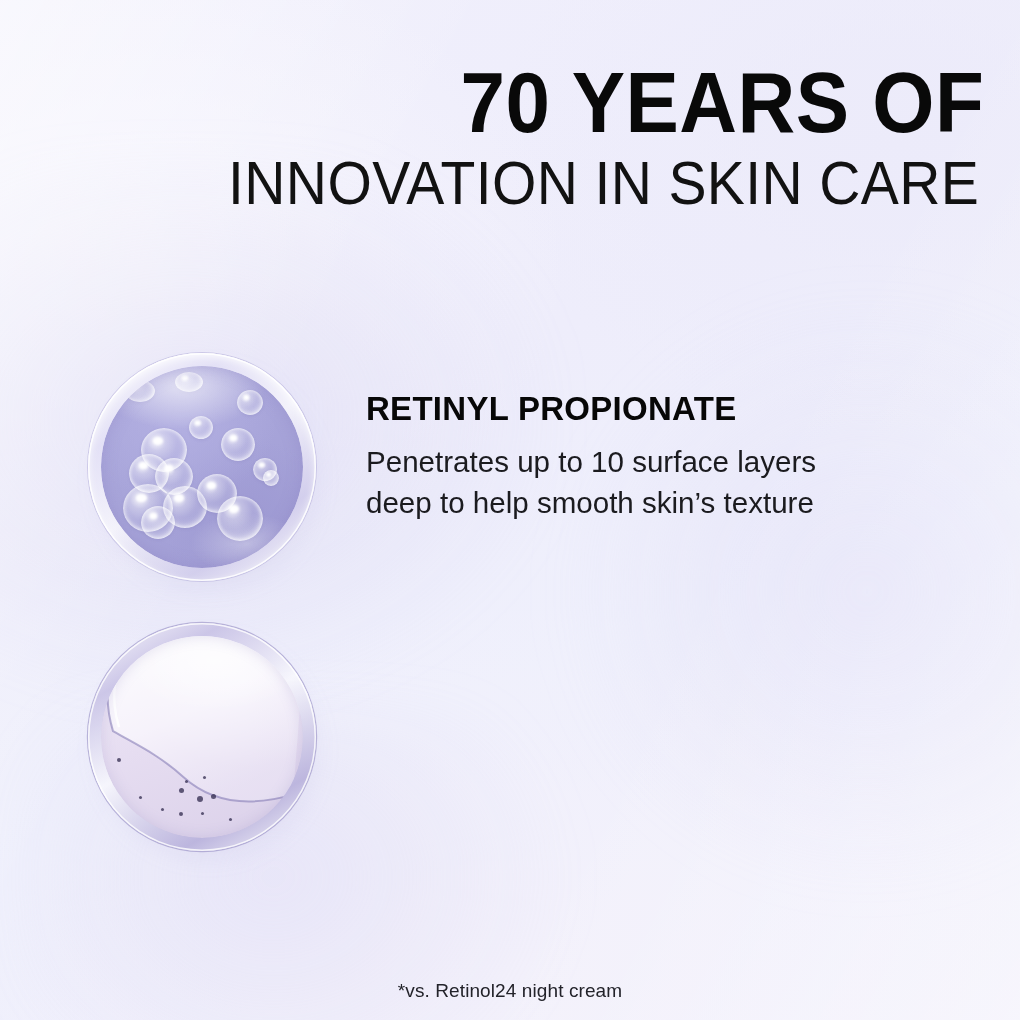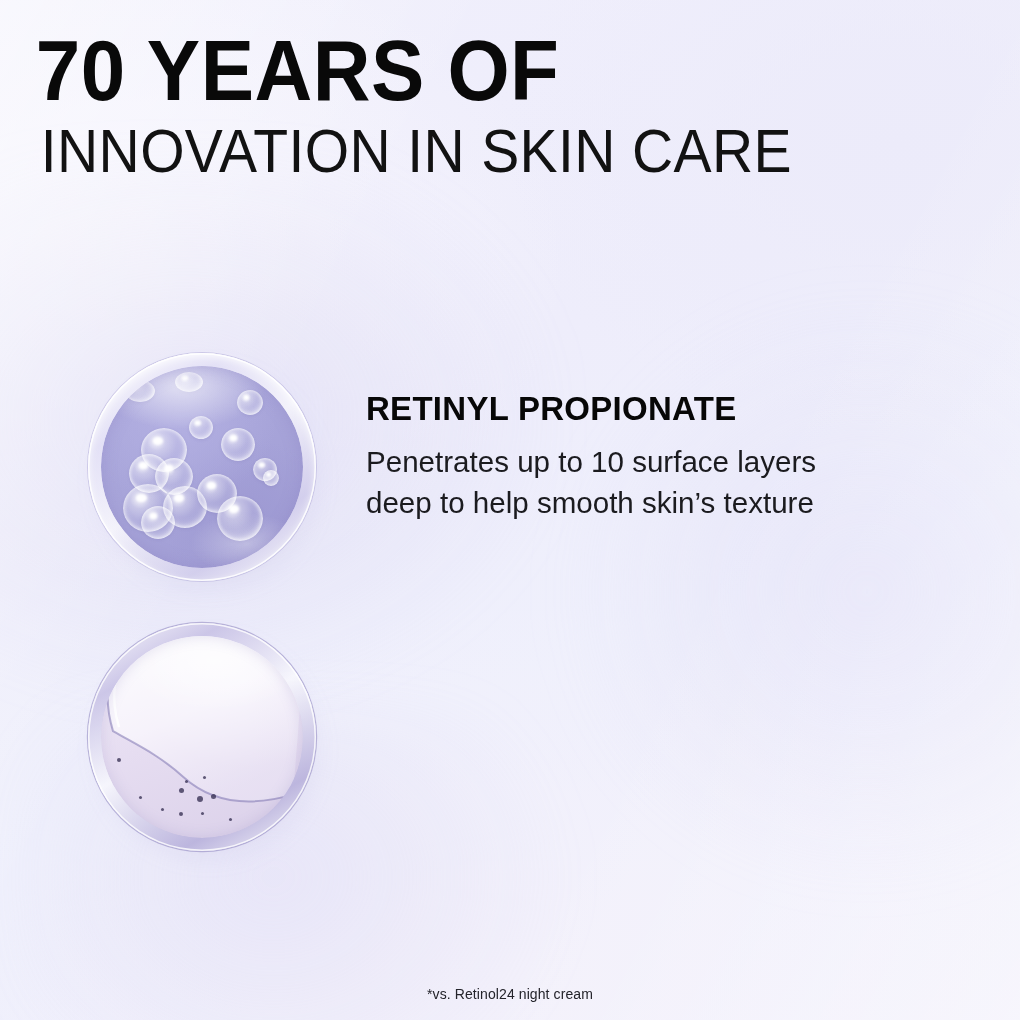--- a/index.html
+++ b/index.html
@@ -61,24 +61,24 @@
   }
   .bg-sheen {
     position: absolute;
     inset: 0;
     background: linear-gradient(118deg, rgba(255,255,255,0.55) 0%, rgba(255,255,255,0) 32%, rgba(255,255,255,0) 64%, rgba(255,255,255,0.42) 100%);
   }
 
   
   .headline-block {
     position: absolute;
-    top: 28px;
+    top: 60px;
     left: 0;
     width: 1020px;
-    text-align: left;
+    text-align: right;
   }
   .headline-main {
     display: block;
     font-family: "Liberation Sans Narrow", "Liberation Sans", sans-serif;
     font-weight: 700;
     font-size: 86px;
     line-height: 0.98;
     letter-spacing: 0.5px;
     color: #090909;
     transform: scaleX(0.93);
@@ -242,21 +242,21 @@
   }
 
   
   .footnote {
     position: absolute;
     bottom: 18px;
     left: 0;
     width: 1020px;
     text-align: center;
     font-family: "Liberation Sans", sans-serif;
-    font-size: 14px;
+    font-size: 19px;
     color: #23232a;
     letter-spacing: 0.1px;
   }
 </style>
 </head>
 <body>
 
 <div id="poster">
 
   <div class="bg-base"></div>

